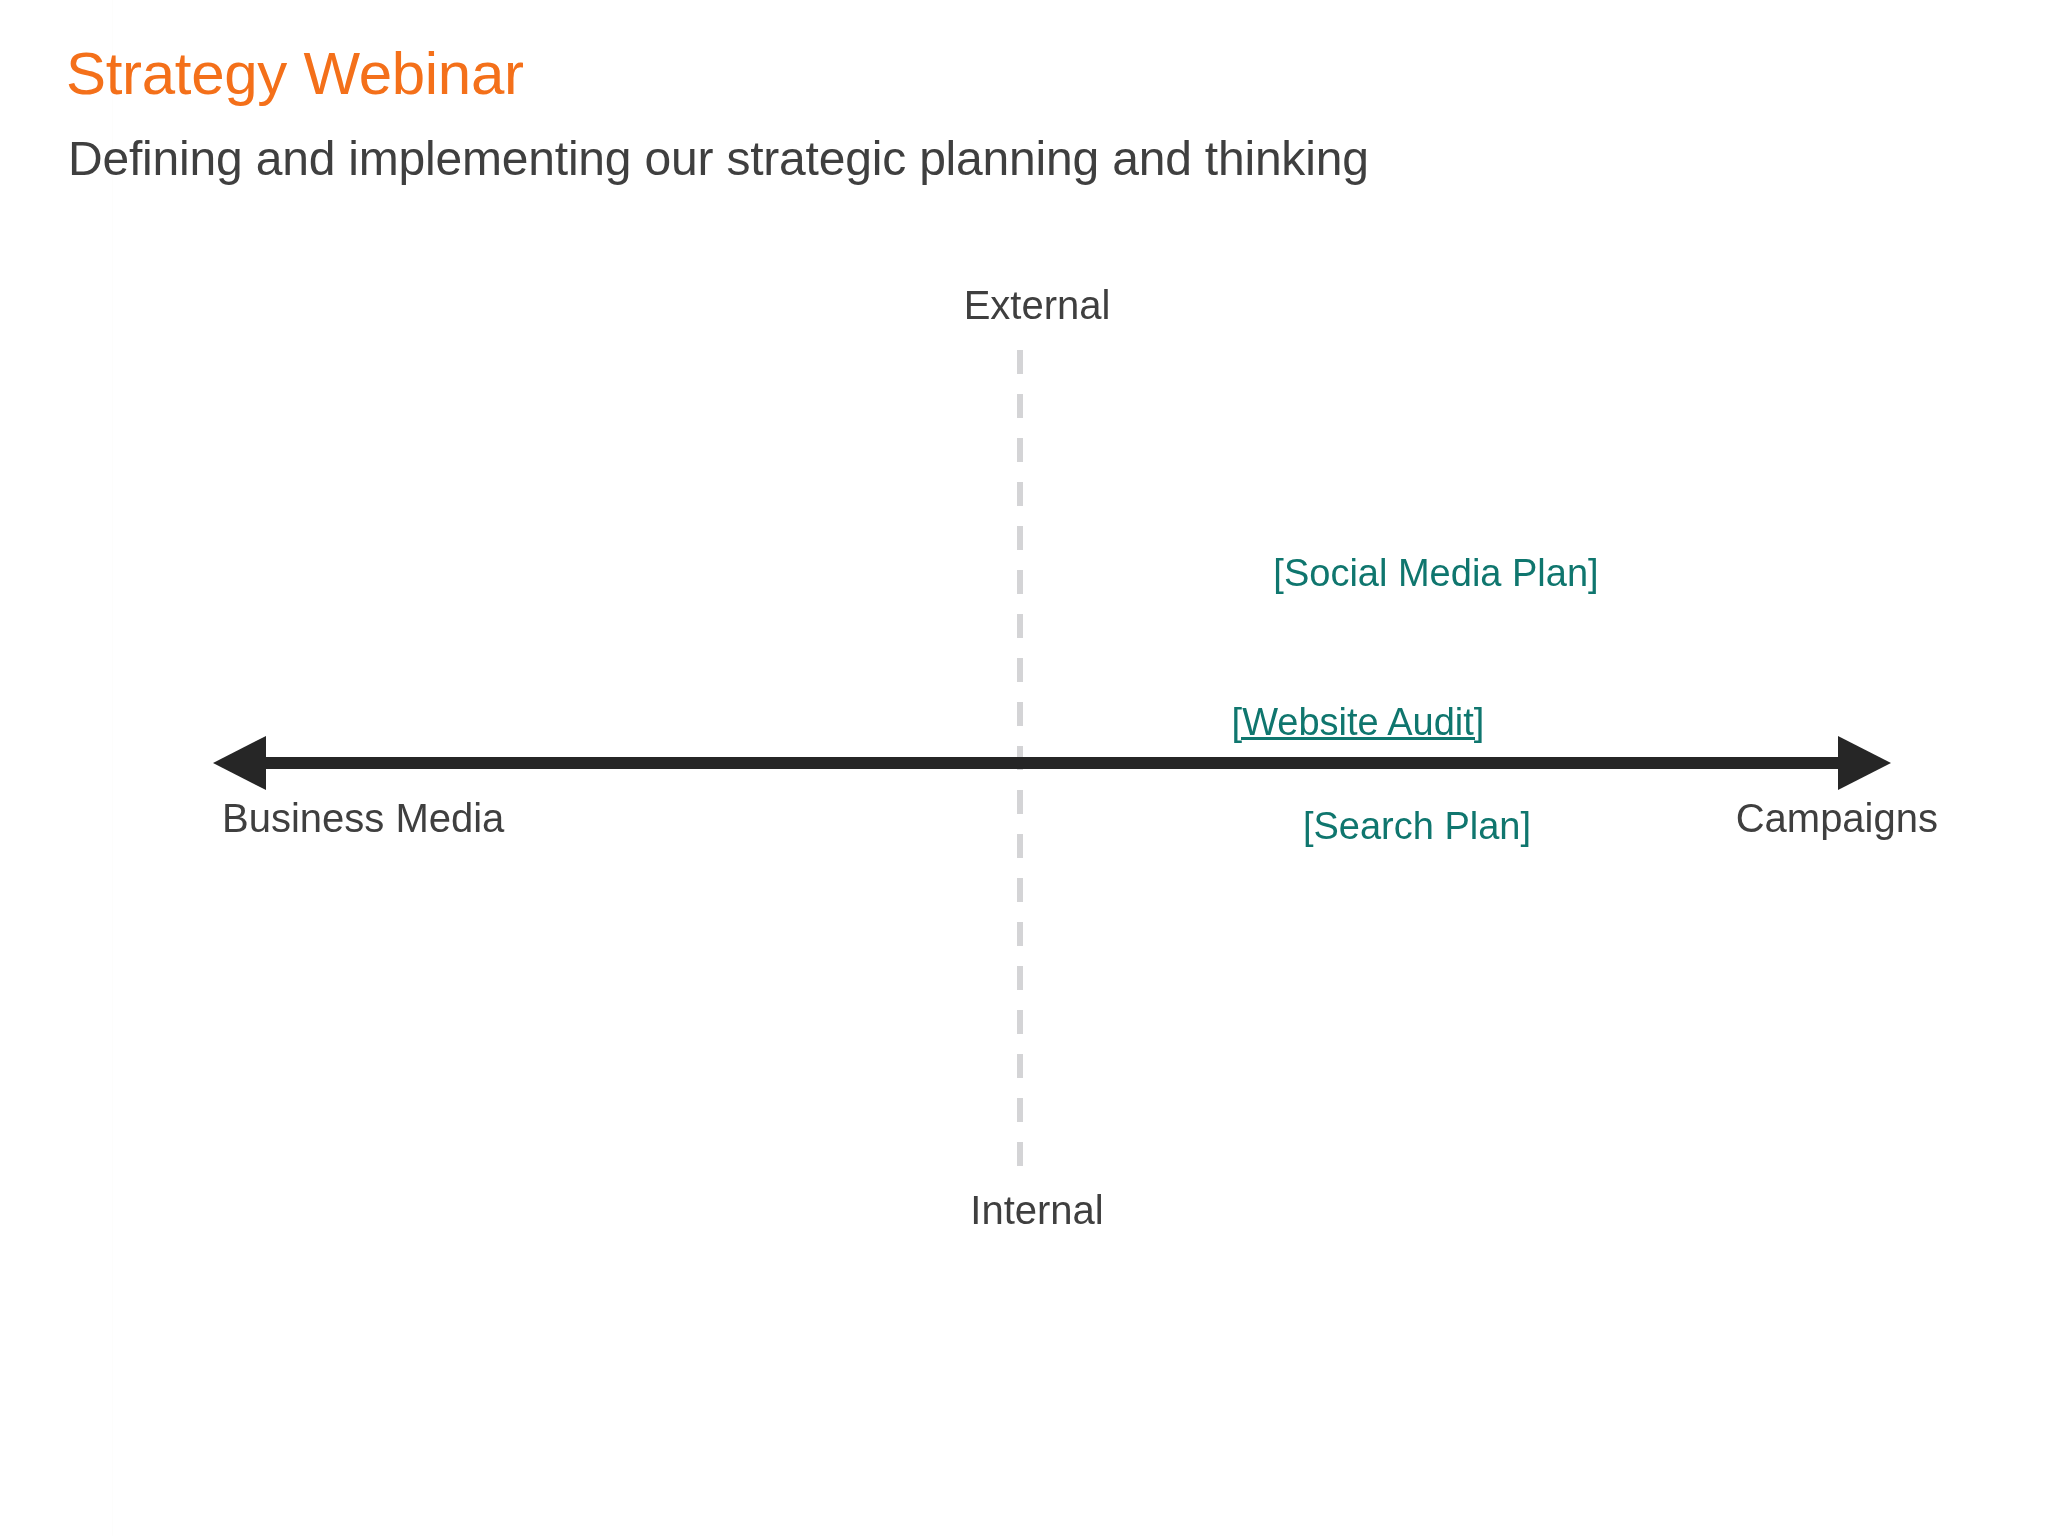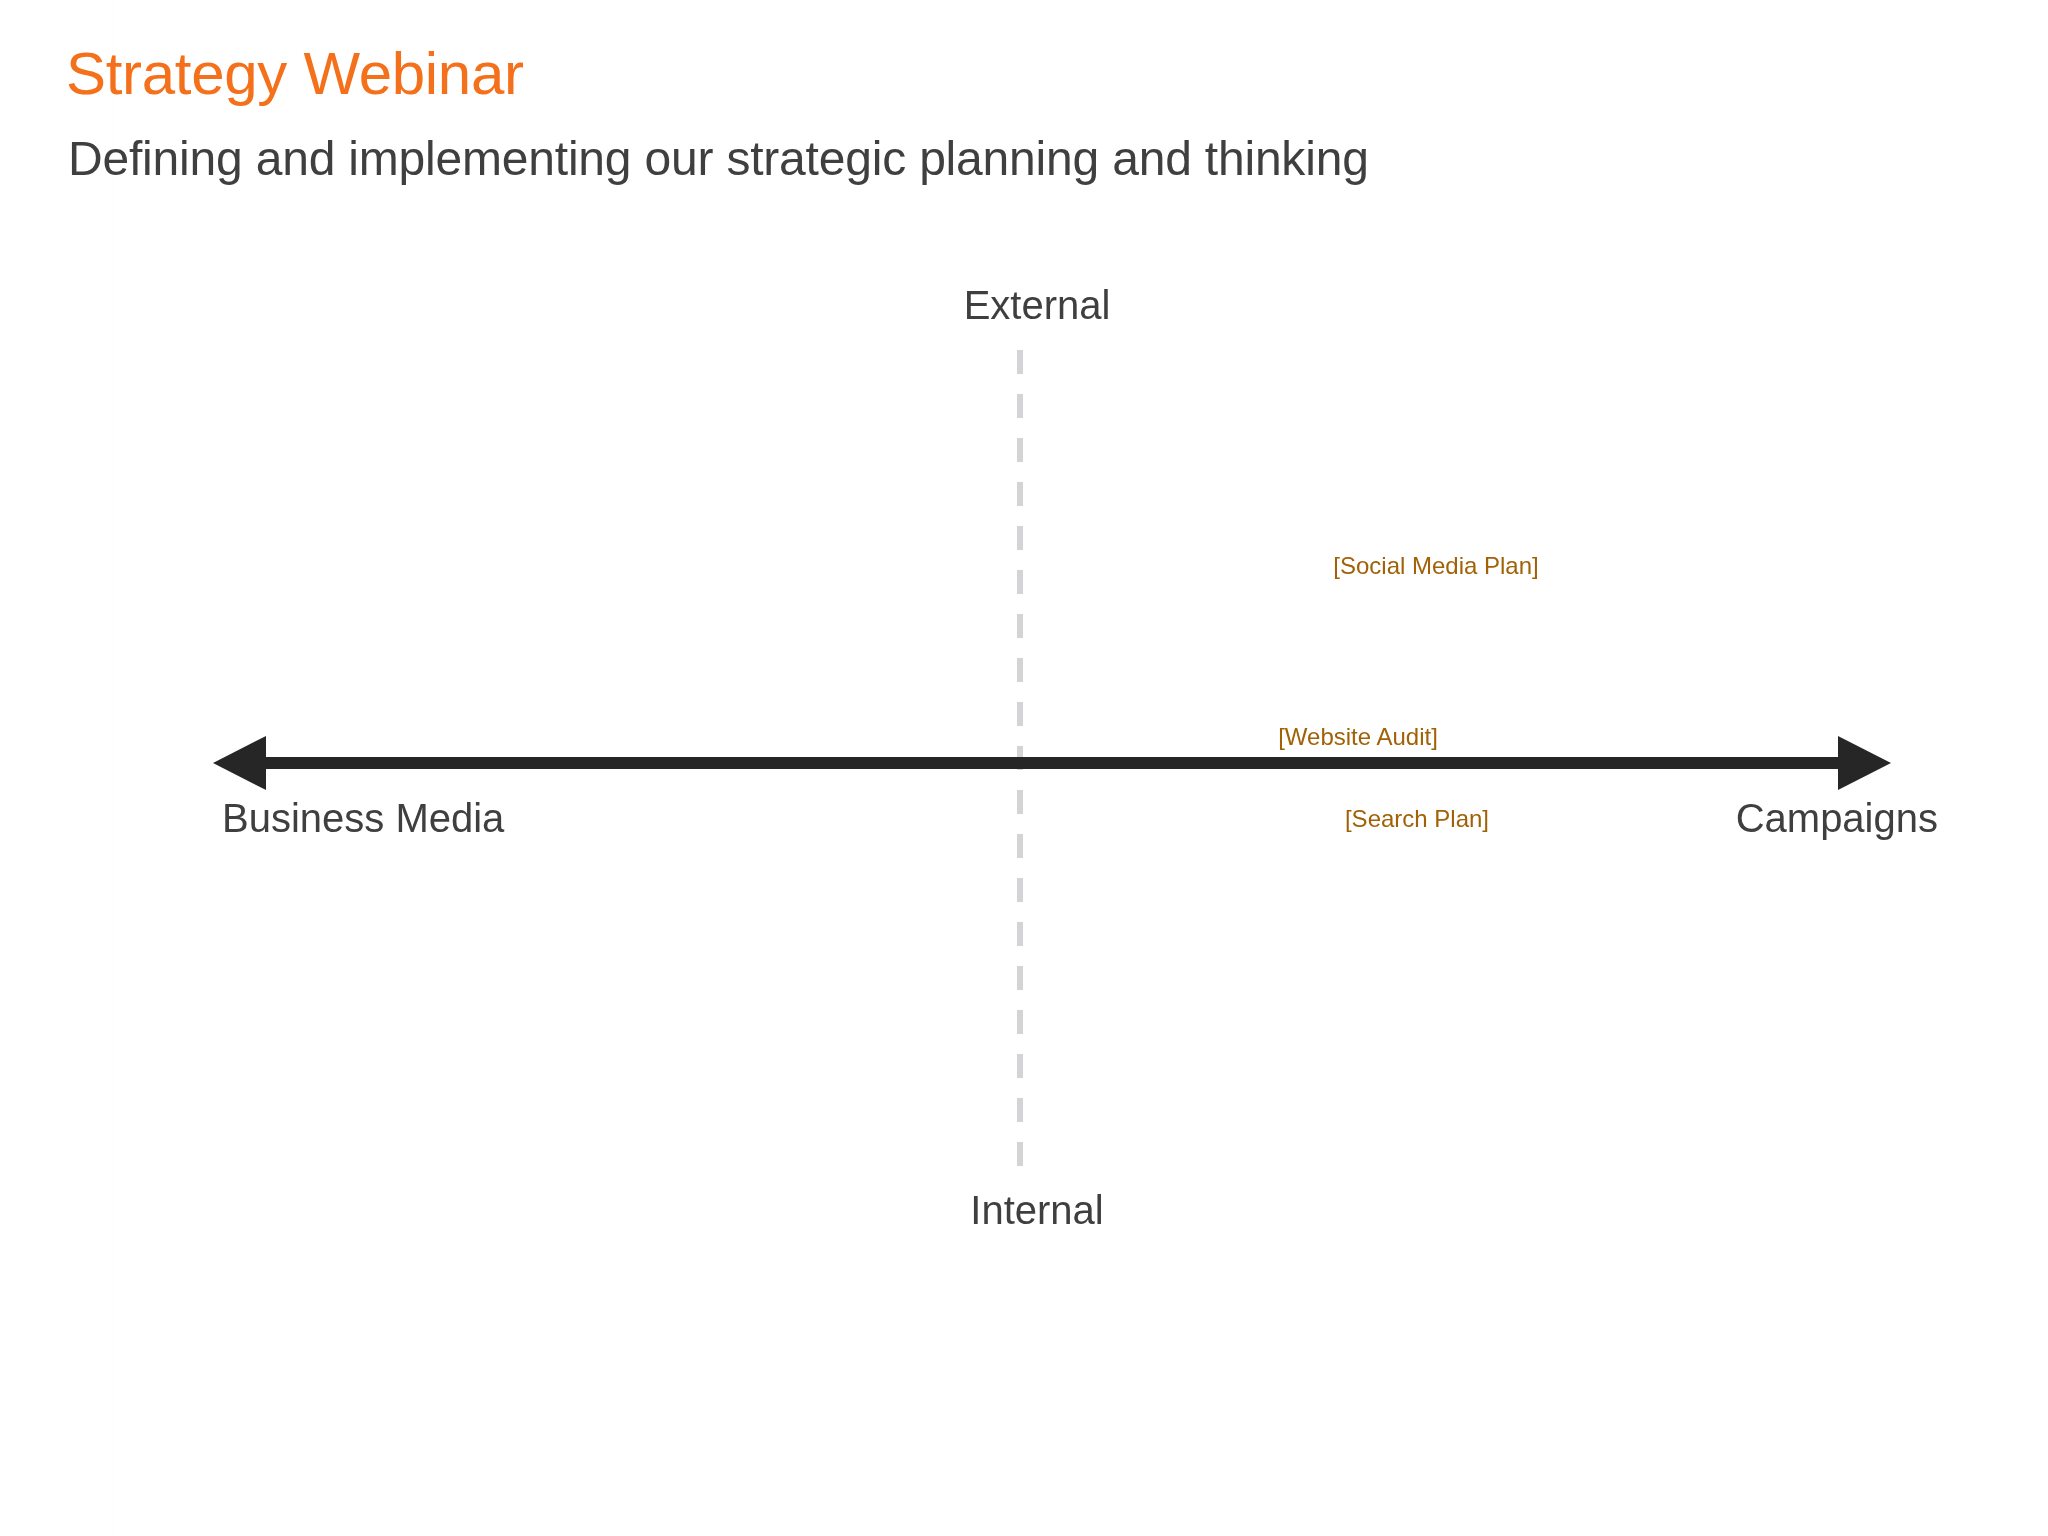--- a/index.html
+++ b/index.html
@@ -99,23 +99,23 @@
   }
   .axis-label.end-right {
     right: 110px;
     top: 798px;
     margin-left: 30px;
   }
 
   
   .item-label {
     position: absolute;
-    font-size: 24px;
+    font-size: 38px;
     line-height: 1;
-    color: #a16207;
+    color: #0f766e;
     font-family: "Liberation Sans", "DejaVu Sans", sans-serif;
     white-space: nowrap;
     transform: translateX(-50%);
   }
 </style>
 </head>
 <body>
 
 <div id="slide">
 
@@ -142,17 +142,17 @@
   <div class="axis-label pole-top">External</div>
 
   <div class="axis-label pole-bottom">Internal</div>
 
   <div class="axis-label end-left">Business Media</div>
 
   <div class="axis-label end-right">Campaigns</div>
 
   <div class="item-label" style="left:1436px; top:554px;">[Social Media Plan]</div>
 
-  <div class="item-label" style="left:1358px; top:725px;">[Website Audit]</div>
+  <div class="item-label" style="left:1358px; top:703px;text-decoration:underline;">[Website Audit]</div>
 
   <div class="item-label" style="left:1417px; top:779px;margin-top:28px;">[Search Plan]</div>
 
 </div>
 
 </body></html>

